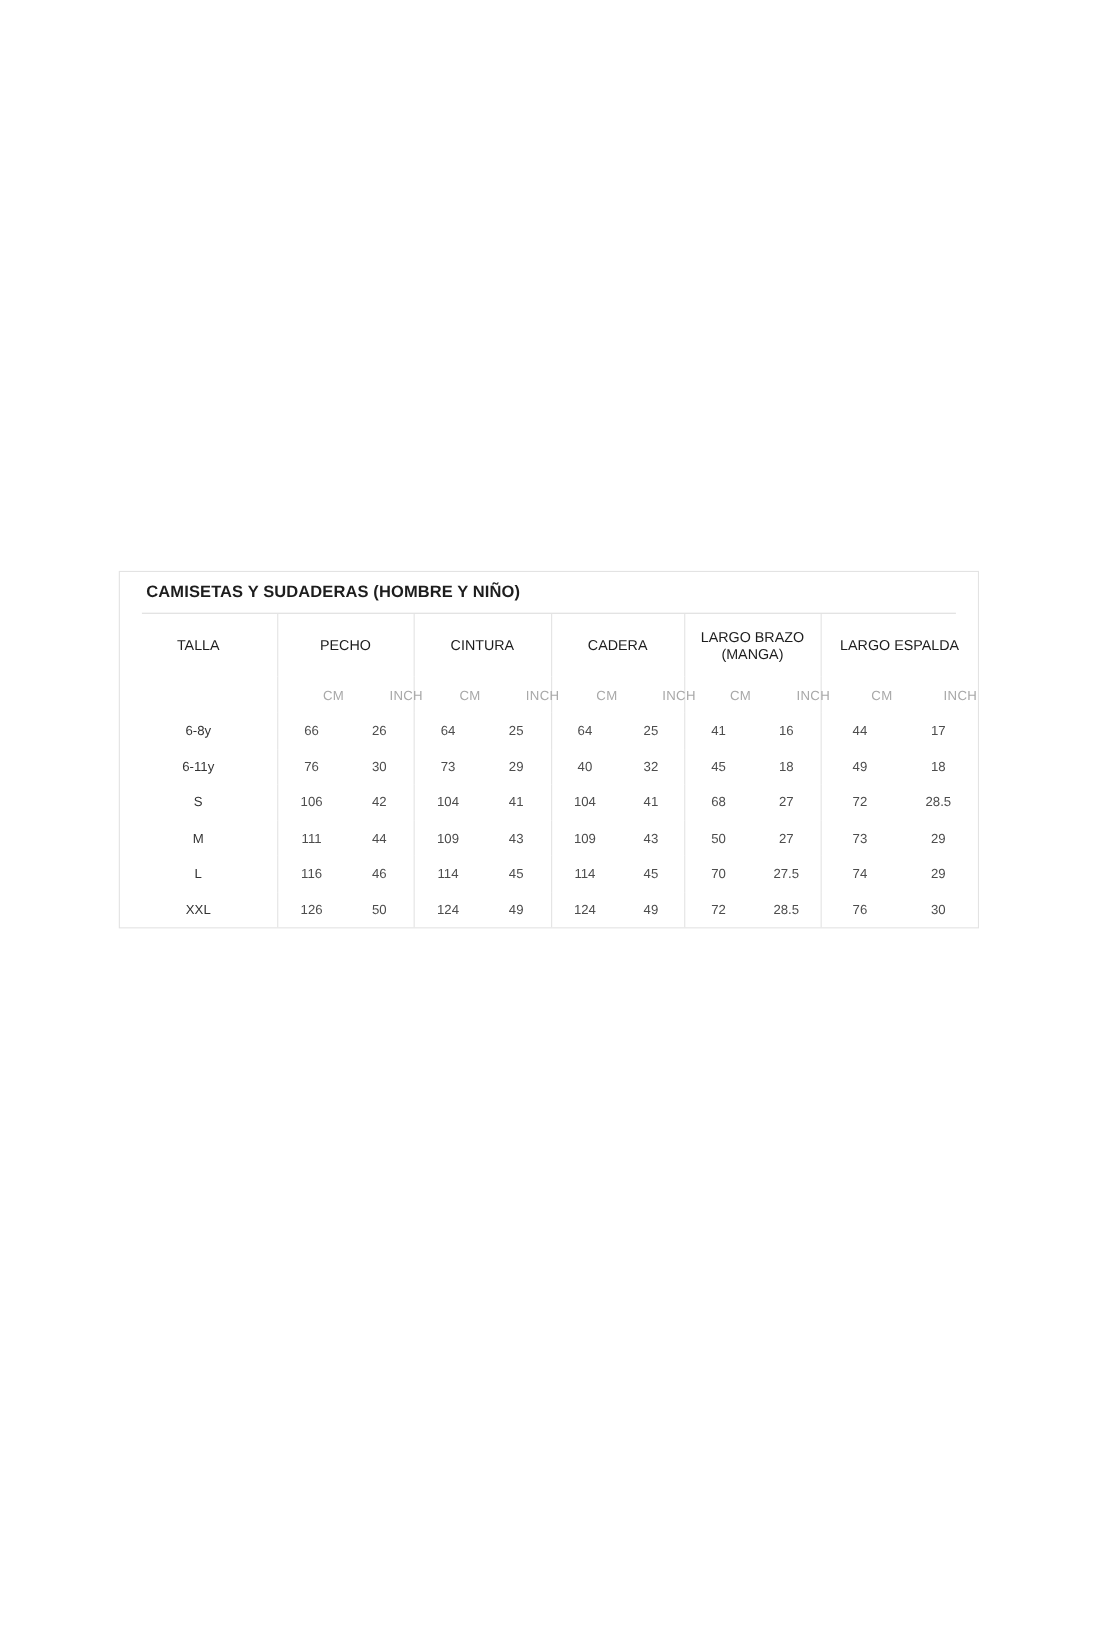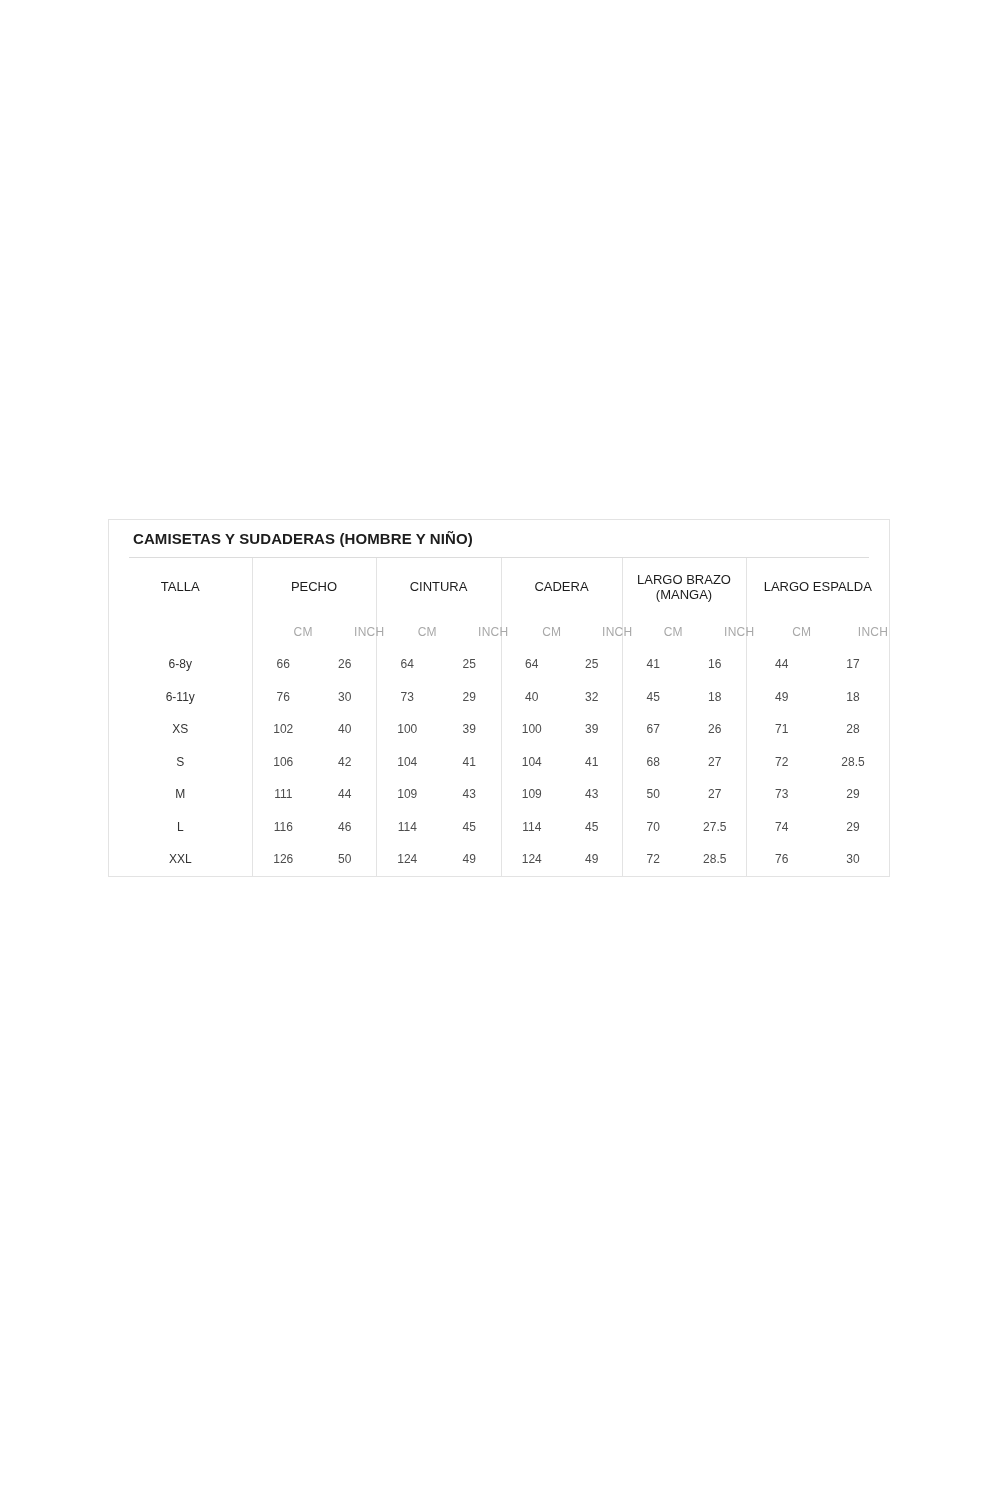--- a/index.html
+++ b/index.html
@@ -151,33 +151,20 @@
     <td class="val">73</td>
     <td class="val sep">29</td>
     <td class="val">40</td>
     <td class="val sep">32</td>
     <td class="val">45</td>
     <td class="val sep">18</td>
     <td class="val">49</td>
     <td class="val">18</td>
   </tr>
 
-  <tr>
-    <td class="size sep">XS</td>
-    <td class="val">102</td>
-    <td class="val sep">40</td>
-    <td class="val">100</td>
-    <td class="val sep">39</td>
-    <td class="val">100</td>
-    <td class="val sep">39</td>
-    <td class="val">67</td>
-    <td class="val sep">26</td>
-    <td class="val">71</td>
-    <td class="val">28</td>
-  </tr>
 
   <tr>
     <td class="size sep">S</td>
     <td class="val">106</td>
     <td class="val sep">42</td>
     <td class="val">104</td>
     <td class="val sep">41</td>
     <td class="val">104</td>
     <td class="val sep">41</td>
     <td class="val">68</td>

